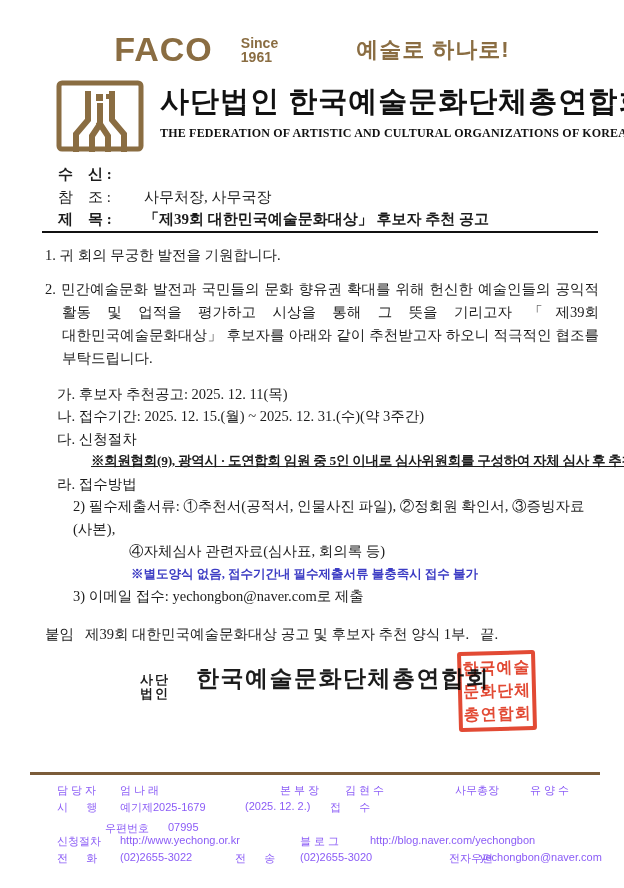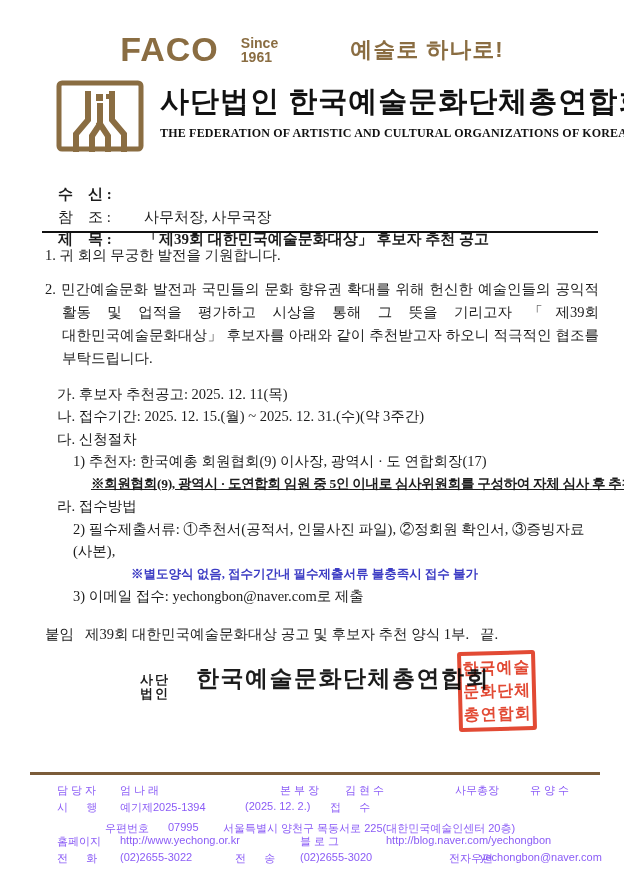--- a/index.html
+++ b/index.html
@@ -15,21 +15,21 @@
   }
   .pre { white-space: pre-wrap; }
 
   
   .faco-block {
     position: absolute;
     top: 30px; left: 0; right: 0;
     display: flex;
     justify-content: center;
     align-items: center;
-    gap: 22px;
+    gap: 28px;
     color: #8a6d42;
     font-family: "Liberation Sans", "DejaVu Sans", sans-serif;
   }
   .faco-word { font-size: 34px; font-weight: 800; letter-spacing: 1px; }
   .since-box { display: flex; flex-direction: column; line-height: 14px; font-size: 14px; font-weight: 600; margin-right: 10px; }
   .slogan { font-size: 22px; font-weight: 800; letter-spacing: 1px; margin-left: 40px; }
 
   
   .org-header {
     position: absolute;
@@ -55,21 +55,21 @@
     font-size: 12.5px;
     font-weight: 700;
     letter-spacing: 0.2px;
     color: #111;
     white-space: nowrap;
     transform: scaleX(0.96);
     transform-origin: left;
   }
 
   
-  .meta { position: absolute; top: 163px; left: 58px; right: 38px; font-size: 15px; margin-top: 20px; }
+  .meta { position: absolute; top: 163px; left: 58px; right: 38px; font-size: 15px; }
   .meta-row { display: flex; line-height: 22.5px; }
   .meta-label { flex: 0 0 86px; }
   .bold { font-weight: 700; }
   .subject-rule {
     position: absolute;
     top: 231px; left: 42px; right: 26px;
     border: none;
     border-top: 2px solid #111;
   }
 
@@ -174,21 +174,21 @@
     font-family: "Liberation Sans", "DejaVu Sans", sans-serif;
     font-size: 11px;
     color: #8b5cf6;
   }
   .f-row { position: absolute; left: 0; right: 0; height: 17px; }
   .f-row span { position: absolute; white-space: pre-wrap; }
   .r1 { top: 2px; } .r2 { top: 19px; } .r3 { top: 40px; margin-left: 48px; } .r4 { top: 53px; } .r5 { top: 70px; }
   .x57  { left: 57px; }  .x120 { left: 120px; text-align: center; } .x175 { left: 175px; }
   .x235 { left: 235px; } .x245 { left: 245px; } .x280 { left: 280px; }
   .x300 { left: 300px; } .x330 { left: 330px; } .x345 { left: 345px; }
-  .x370 { left: 370px; margin-left: 16px; } .x420 { left: 420px; margin-left: 29px; } .x455 { left: 455px; }
+  .x370 { left: 370px; } .x420 { left: 420px; margin-left: 29px; } .x455 { left: 455px; }
   .x480 { left: 480px; } .x530 { left: 530px; }
 </style>
 </head>
 <body>
 
 <div class="page">
 
   <div class="faco-block">
     <span class="faco-word">FACO</span>
     <span class="since-box">
@@ -236,24 +236,24 @@
   <hr class="subject-rule">
 
   <div class="doc-body">
     <div class="para1">1. 귀 회의 무궁한 발전을 기원합니다.</div>
     <div class="para2">2. 민간예술문화 발전과 국민들의 문화 향유권 확대를 위해 헌신한 예술인들의 공익적 활동 및 업적을 평가하고 시상을 통해 그 뜻을 기리고자 「제39회 대한민국예술문화대상」 후보자를 아래와 같이 추천받고자 하오니 적극적인 협조를 부탁드립니다.</div>
 
     <div class="list">
       <div class="ind1">가. 후보자 추천공고: 2025. 12. 11(목)</div>
       <div class="ind1">나. 접수기간: 2025. 12. 15.(월) ~ 2025. 12. 31.(수)(약 3주간)</div>
       <div class="ind1">다. 신청절차</div>
-      <div class="ind2">1) 추천자: 한국예총 회원협회(9) 이사장, 광역시 · 도 연합회장(17)</div>
       <div class="note-bold">※회원협회(9), 광역시 · 도연합회 임원 중 5인 이내로 심사위원회를 구성하여 자체 심사 후 추천</div>
       <div class="ind1">라. 접수방법</div>
       <div class="ind2">2) 필수제출서류: ①추천서(공적서, 인물사진 파일), ②정회원 확인서, ③증빙자료(사본),</div>
+      <div class="ind3">④자체심사 관련자료(심사표, 회의록 등)</div>
       <div class="note-blue">※별도양식 없음, 접수기간내 필수제출서류 불충족시 접수 불가</div>
       <div class="ind2">3) 이메일 접수: yechongbon@naver.com로 제출</div>
     </div>
 
     <div class="attachment pre">붙임   제39회 대한민국예술문화대상 공고 및 후보자 추천 양식 1부.   끝.</div>
   </div>
 
   <div class="signature">
     <div class="corp-type">
       <div>사단</div>
@@ -272,31 +272,30 @@
     <div class="f-row r1">
       <span class="x57">담 당 자</span>
       <span class="x120">엄 나 래</span>
       <span class="x280">본 부 장</span>
       <span class="x345">김 현 수</span>
       <span class="x455">사무총장</span>
       <span class="x530">유 양 수</span>
     </div>
     <div class="f-row r2">
       <span class="x57">시      행</span>
-      <span class="x120">예기제2025-1394</span>
+      <span class="x120">예기제2025-1679</span>
       <span class="x245">(2025. 12. 2.)</span>
       <span class="x330">접      수</span>
     </div>
     <div class="f-row r3">
       <span class="x57">우편번호</span>
       <span class="x120">07995</span>
-      <span class="x175">서울특별시 양천구 목동서로 225(대한민국예술인센터 20층)</span>
     </div>
     <div class="f-row r4">
-      <span class="x57">홈페이지</span>
+      <span class="x57">신청절차</span>
       <span class="x120">http://www.yechong.or.kr</span>
       <span class="x300">블 로 그</span>
       <span class="x370">http://blog.naver.com/yechongbon</span>
     </div>
     <div class="f-row r5">
       <span class="x57">전      화</span>
       <span class="x120">(02)2655-3022</span>
       <span class="x235">전      송</span>
       <span class="x300">(02)2655-3020</span>
       <span class="x420">전자우편</span>

